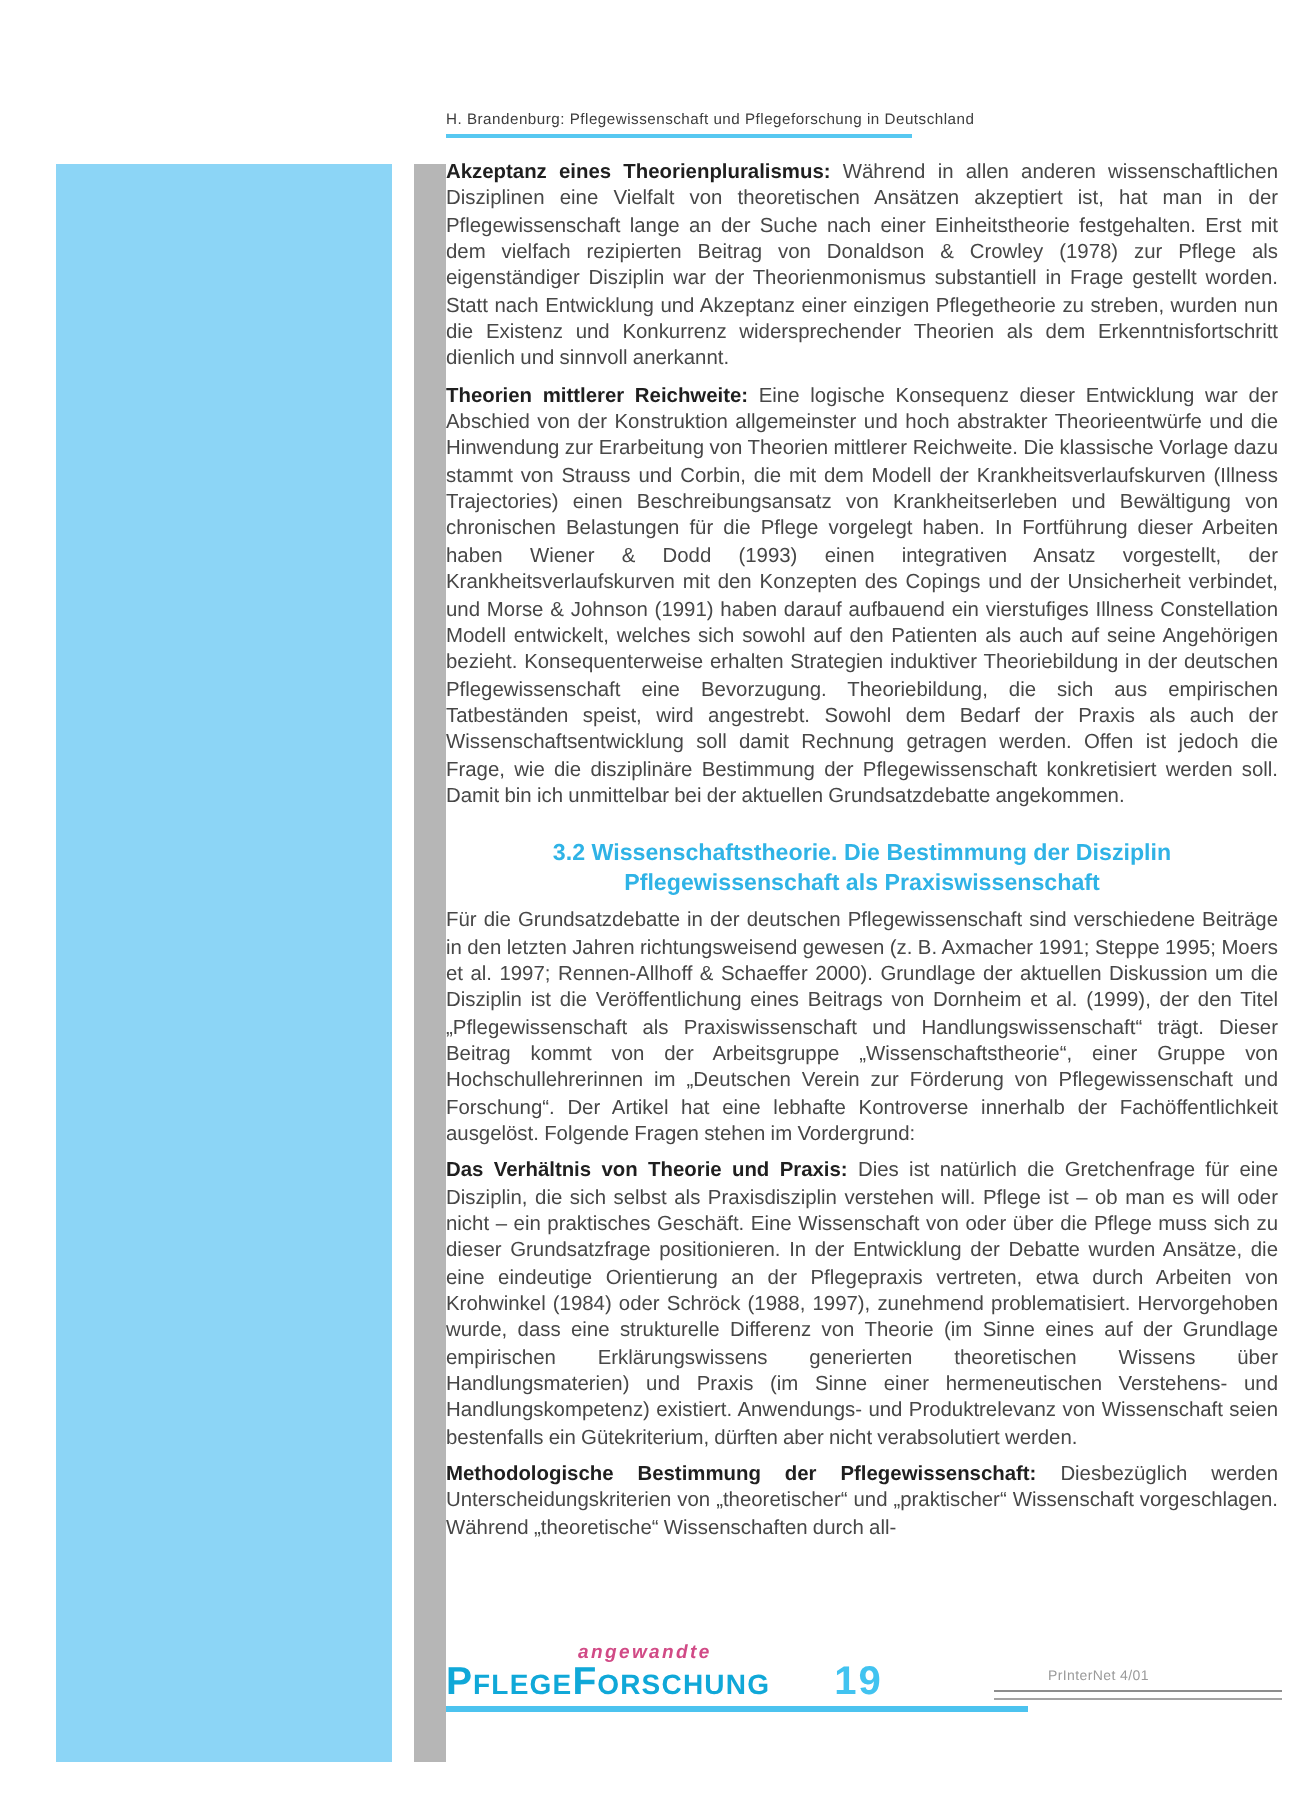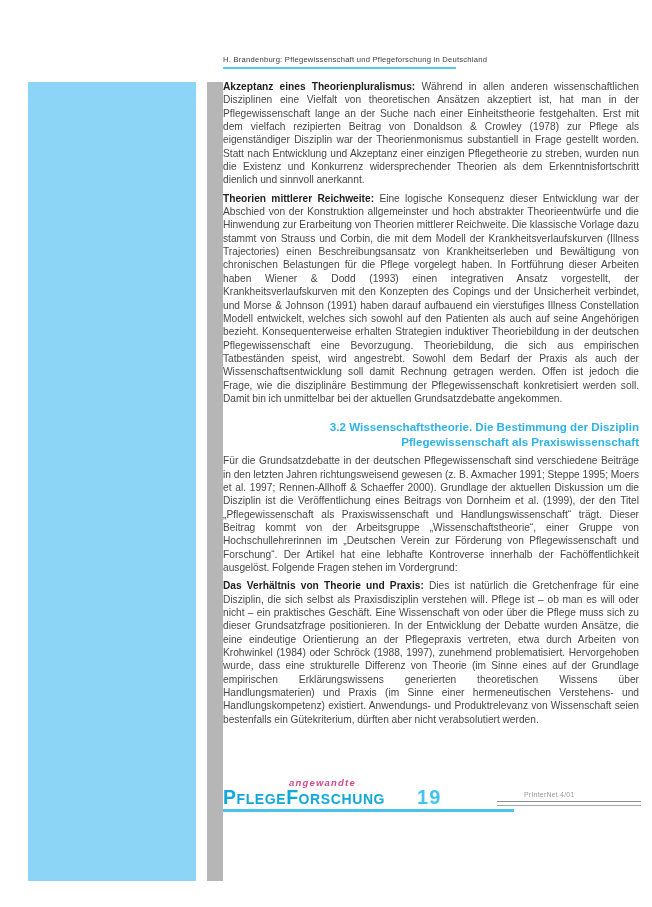--- a/index.html
+++ b/index.html
@@ -13,23 +13,23 @@
   .running-header{font-size:7.6px;letter-spacing:0.25px;color:#3c3c3c;white-space:nowrap;}
   .header-rule{margin-top:3px;width:233px;height:2px;background:#57c8f1;}
   .bodytext{margin-top:11px;}
   .para{
     font-size:10.2px;line-height:13.35px;text-align:justify;margin:0 0 5px 0;
     hyphens:auto;-webkit-hyphens:auto;word-spacing:-0.2px;
   }
   .para b{color:#1f1f1f;}
   .section-heading{
     margin:15px 0 5px 0;font-size:11.6px;line-height:14.5px;font-weight:bold;
-    color:#2fb3e6;text-align:right;
+    color:#2fb3e6;text-align:center;
   }
-  .footer{position:absolute;left:223px;top:774px;width:417px;height:45px;}
+  .footer{position:absolute;left:223px;top:818px;width:417px;height:45px;}
   .brand-small{
     position:absolute;left:66px;top:3px;font-size:9.5px;font-weight:bold;font-style:italic;
     color:#d14a86;letter-spacing:1.2px;
   }
   .brand-line{position:absolute;left:0;top:12px;color:#10a8d8;font-weight:bold;white-space:nowrap;}
   .brand-line .cap{font-size:19.5px;letter-spacing:0.5px;}
   .brand-line .rest{font-size:14px;letter-spacing:0.6px;margin-top:48px;}
   .brand-page{font-size:20px;color:#41c3f0;margin-left:32px;letter-spacing:1px;}
   .brand-rule{position:absolute;left:0;top:35px;width:291px;height:3px;background:#4cc3ef;}
   .issue-text{position:absolute;left:301px;top:17px;font-size:7px;color:#9a9a9a;letter-spacing:0.2px;}
@@ -52,20 +52,21 @@
       <p class="para"><b>Akzeptanz eines Theorienpluralismus:</b> <span>Während in allen anderen wissenschaftlichen Disziplinen eine Vielfalt von theoretischen Ansätzen akzeptiert ist, hat man in der Pflegewissenschaft lange an der Suche nach einer Einheitstheorie festgehalten. Erst mit dem vielfach rezipierten Beitrag von Donaldson &amp; Crowley (1978) zur Pflege als eigenständiger Disziplin war der Theorienmonismus substantiell in Frage gestellt worden. Statt nach Entwicklung und Akzeptanz einer einzigen Pflegetheorie zu streben, wurden nun die Existenz und Konkurrenz widersprechender Theorien als dem Erkenntnisfortschritt dienlich und sinnvoll anerkannt.</span></p>
 
       <p class="para"><b>Theorien mittlerer Reichweite:</b> <span>Eine logische Konsequenz dieser Entwicklung war der Abschied von der Konstruktion allgemeinster und hoch abstrakter Theorieentwürfe und die Hinwendung zur Erarbeitung von Theorien mittlerer Reichweite. Die klassische Vorlage dazu stammt von Strauss und Corbin, die mit dem Modell der Krankheitsverlaufskurven (Illness Trajectories) einen Beschreibungsansatz von Krankheitserleben und Bewältigung von chronischen Belastungen für die Pflege vorgelegt haben. In Fortführung dieser Arbeiten haben Wiener &amp; Dodd (1993) einen integrativen Ansatz vorgestellt, der Krankheitsverlaufskurven mit den Konzepten des Copings und der Unsicherheit verbindet, und Morse &amp; Johnson (1991) haben darauf aufbauend ein vierstufiges Illness Constellation Modell entwickelt, welches sich sowohl auf den Patienten als auch auf seine Angehörigen bezieht. Konsequenterweise erhalten Strategien induktiver Theoriebildung in der deutschen Pflegewissenschaft eine Bevorzugung. Theoriebildung, die sich aus empirischen Tatbeständen speist, wird angestrebt. Sowohl dem Bedarf der Praxis als auch der Wissenschaftsentwicklung soll damit Rechnung getragen werden. Offen ist jedoch die Frage, wie die disziplinäre Bestimmung der Pflegewissenschaft konkretisiert werden soll. Damit bin ich unmittelbar bei der aktuellen Grundsatzdebatte angekommen.</span></p>
 
       <h2 class="section-heading">3.2 Wissenschaftstheorie. Die Bestimmung der Disziplin Pflegewissenschaft als Praxiswissenschaft</h2>
 
       <p class="para"><span>Für die Grundsatzdebatte in der deutschen Pflegewissenschaft sind verschiedene Beiträge in den letzten Jahren richtungsweisend gewesen (z. B. Axmacher 1991; Steppe 1995; Moers et al. 1997; Rennen-Allhoff &amp; Schaeffer 2000). Grundlage der aktuellen Diskussion um die Disziplin ist die Veröffentlichung eines Beitrags von Dornheim et al. (1999), der den Titel „Pflegewissenschaft als Praxiswissenschaft und Handlungswissenschaft“ trägt. Dieser Beitrag kommt von der Arbeitsgruppe „Wissenschaftstheorie“, einer Gruppe von Hochschullehrerinnen im „Deutschen Verein zur Förderung von Pflegewissenschaft und Forschung“. Der Artikel hat eine lebhafte Kontroverse innerhalb der Fachöffentlichkeit ausgelöst. Folgende Fragen stehen im Vordergrund:</span></p>
 
       <p class="para"><b>Das Verhältnis von Theorie und Praxis:</b> <span>Dies ist natürlich die Gretchenfrage für eine Disziplin, die sich selbst als Praxisdisziplin verstehen will. Pflege ist – ob man es will oder nicht – ein praktisches Geschäft. Eine Wissenschaft von oder über die Pflege muss sich zu dieser Grundsatzfrage positionieren. In der Entwicklung der Debatte wurden Ansätze, die eine eindeutige Orientierung an der Pflegepraxis vertreten, etwa durch Arbeiten von Krohwinkel (1984) oder Schröck (1988, 1997), zunehmend problematisiert. Hervorgehoben wurde, dass eine strukturelle Differenz von Theorie (im Sinne eines auf der Grundlage empirischen Erklärungswissens generierten theoretischen Wissens über Handlungsmaterien) und Praxis (im Sinne einer hermeneutischen Verstehens- und Handlungskompetenz) existiert. Anwendungs- und Produktrelevanz von Wissenschaft seien bestenfalls ein Gütekriterium, dürften aber nicht verabsolutiert werden.</span></p>
 
+      <p class="para"><b>Methodologische Bestimmung der Pflegewissenschaft:</b> <span>Diesbezüglich werden Unterscheidungskriterien von „theoretischer“ und „praktischer“ Wissenschaft vorgeschlagen. Während „theoretische“ Wissenschaften durch all-</span></p>
     </div>
   </div>
 
   <div class="footer">
     <div class="brand-small">angewandte</div>
     <div class="brand-line">
       <span class="cap">P</span><span class="rest">FLEGE</span><span class="cap">F</span><span class="rest">ORSCHUNG</span><span class="brand-page">19</span>
     </div>
     <div class="brand-rule"></div>
     <div class="issue-text">PrInterNet 4/01</div>

